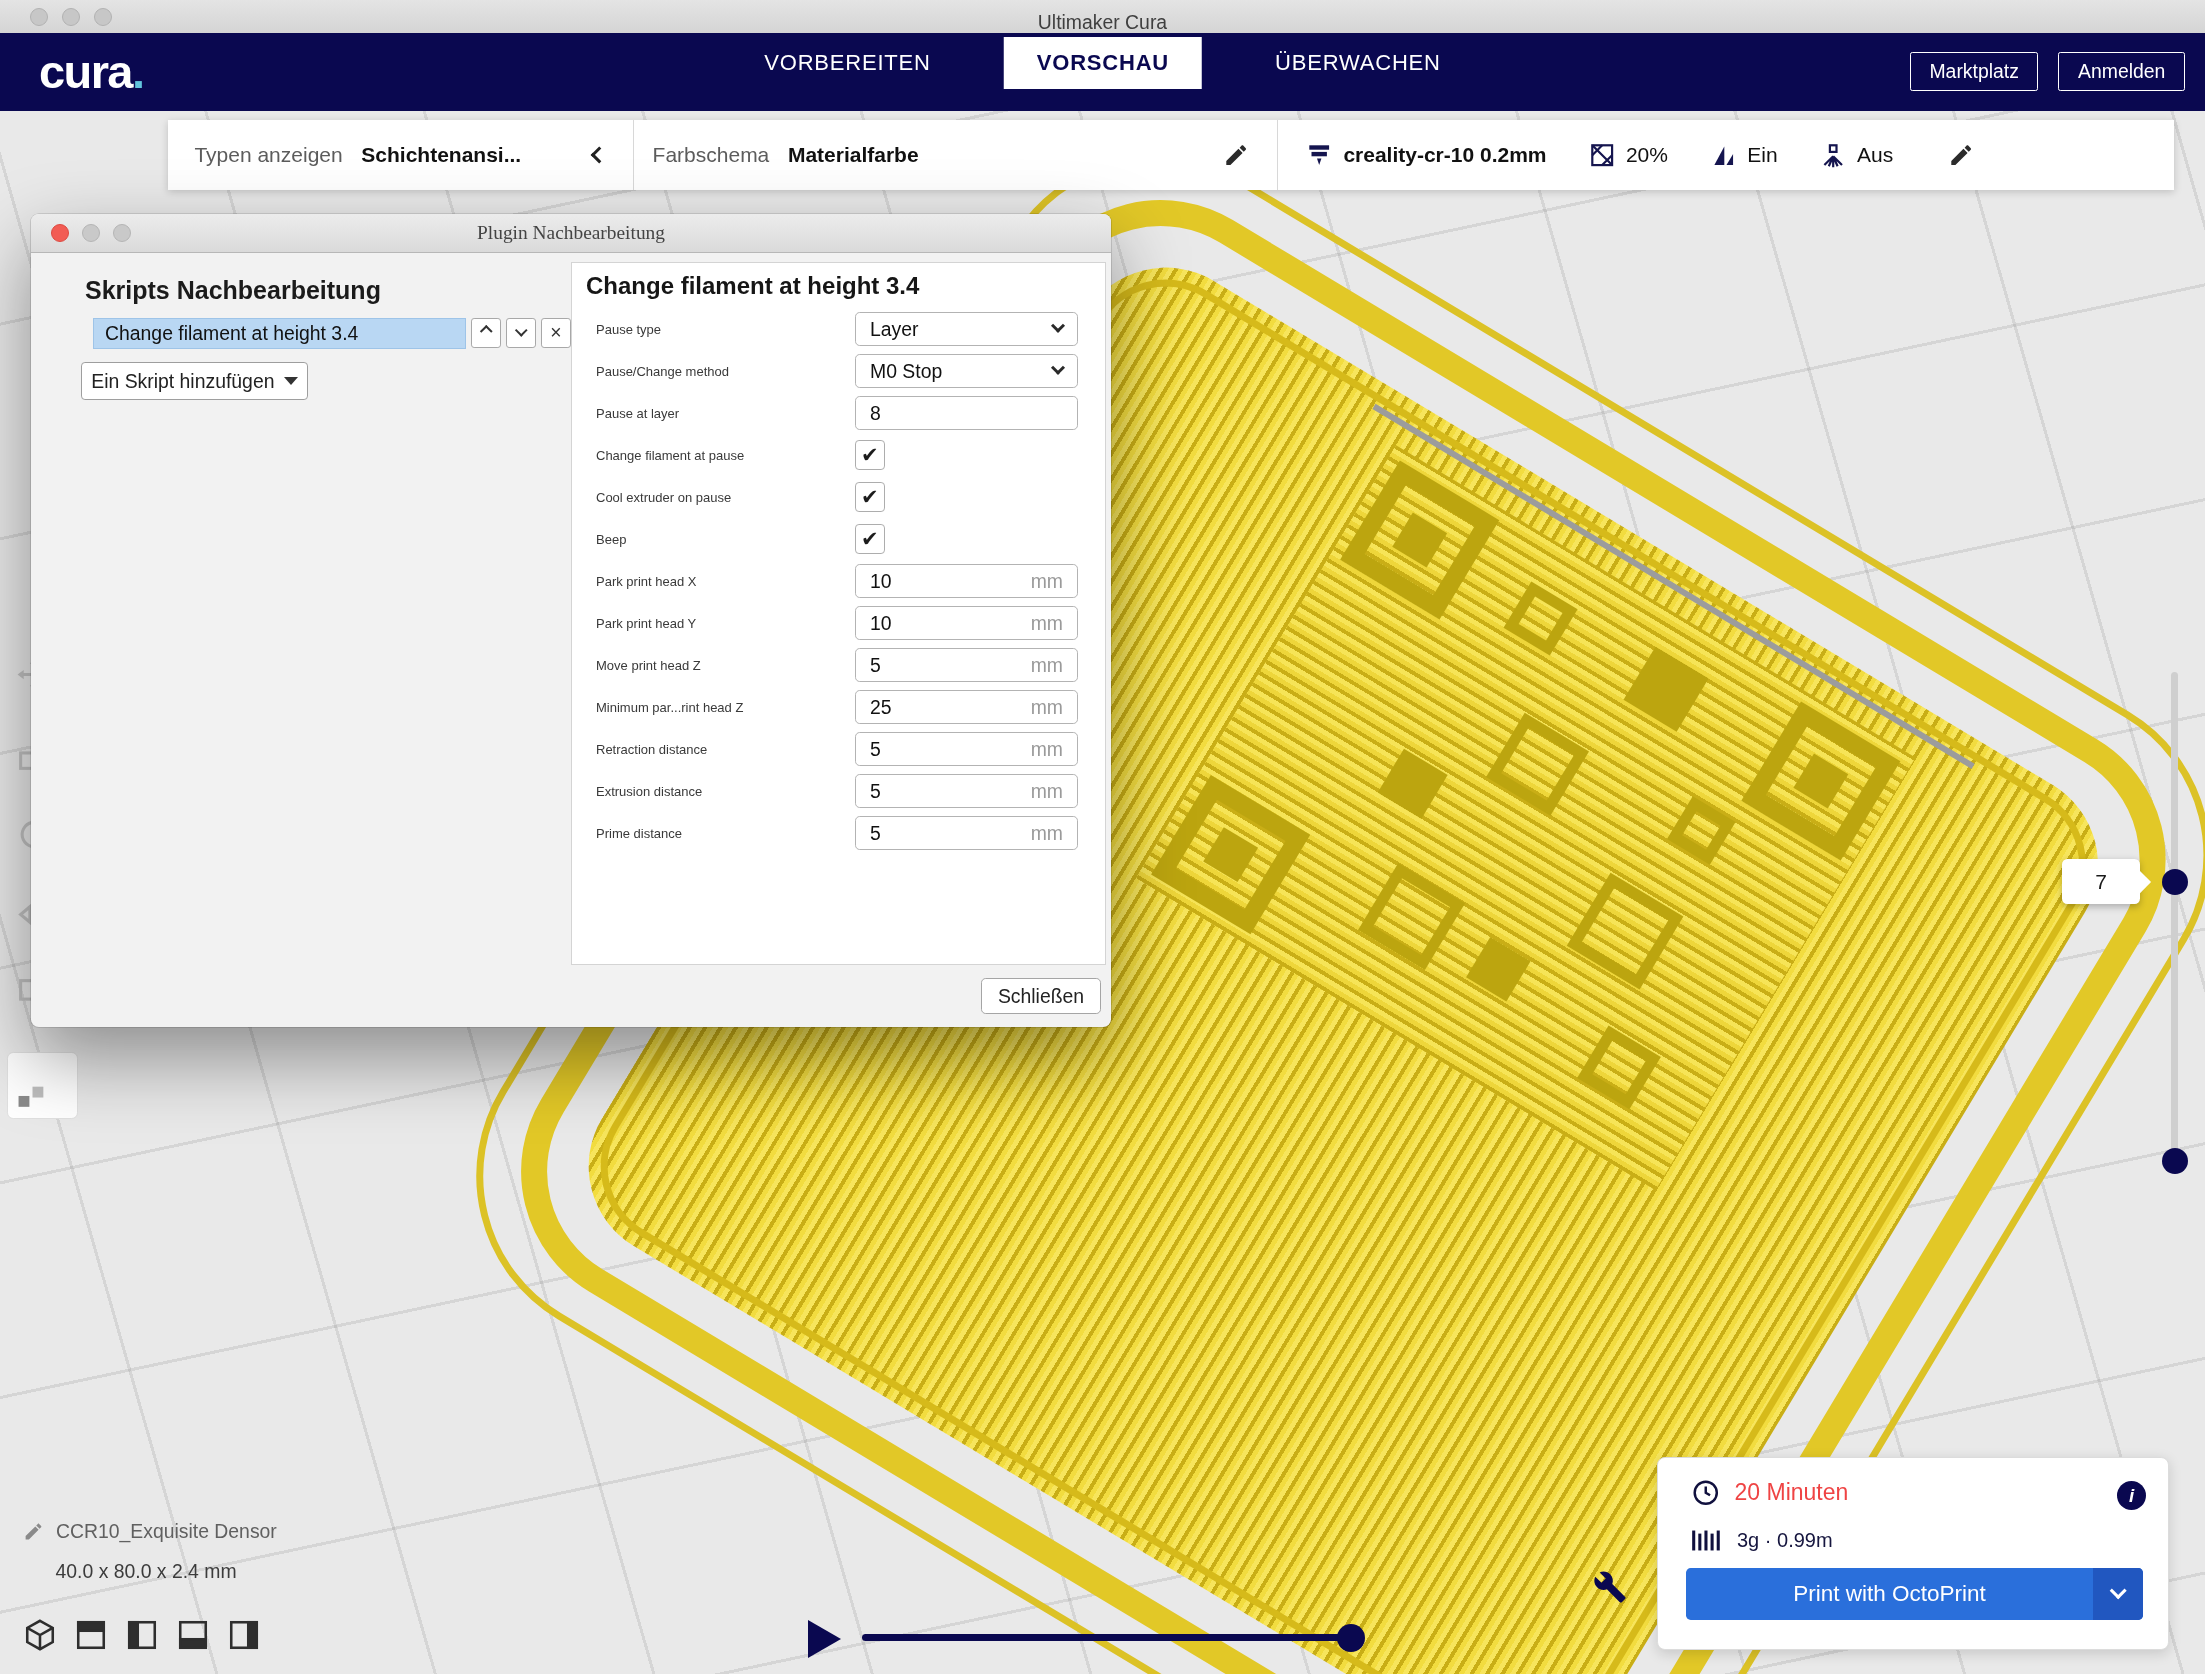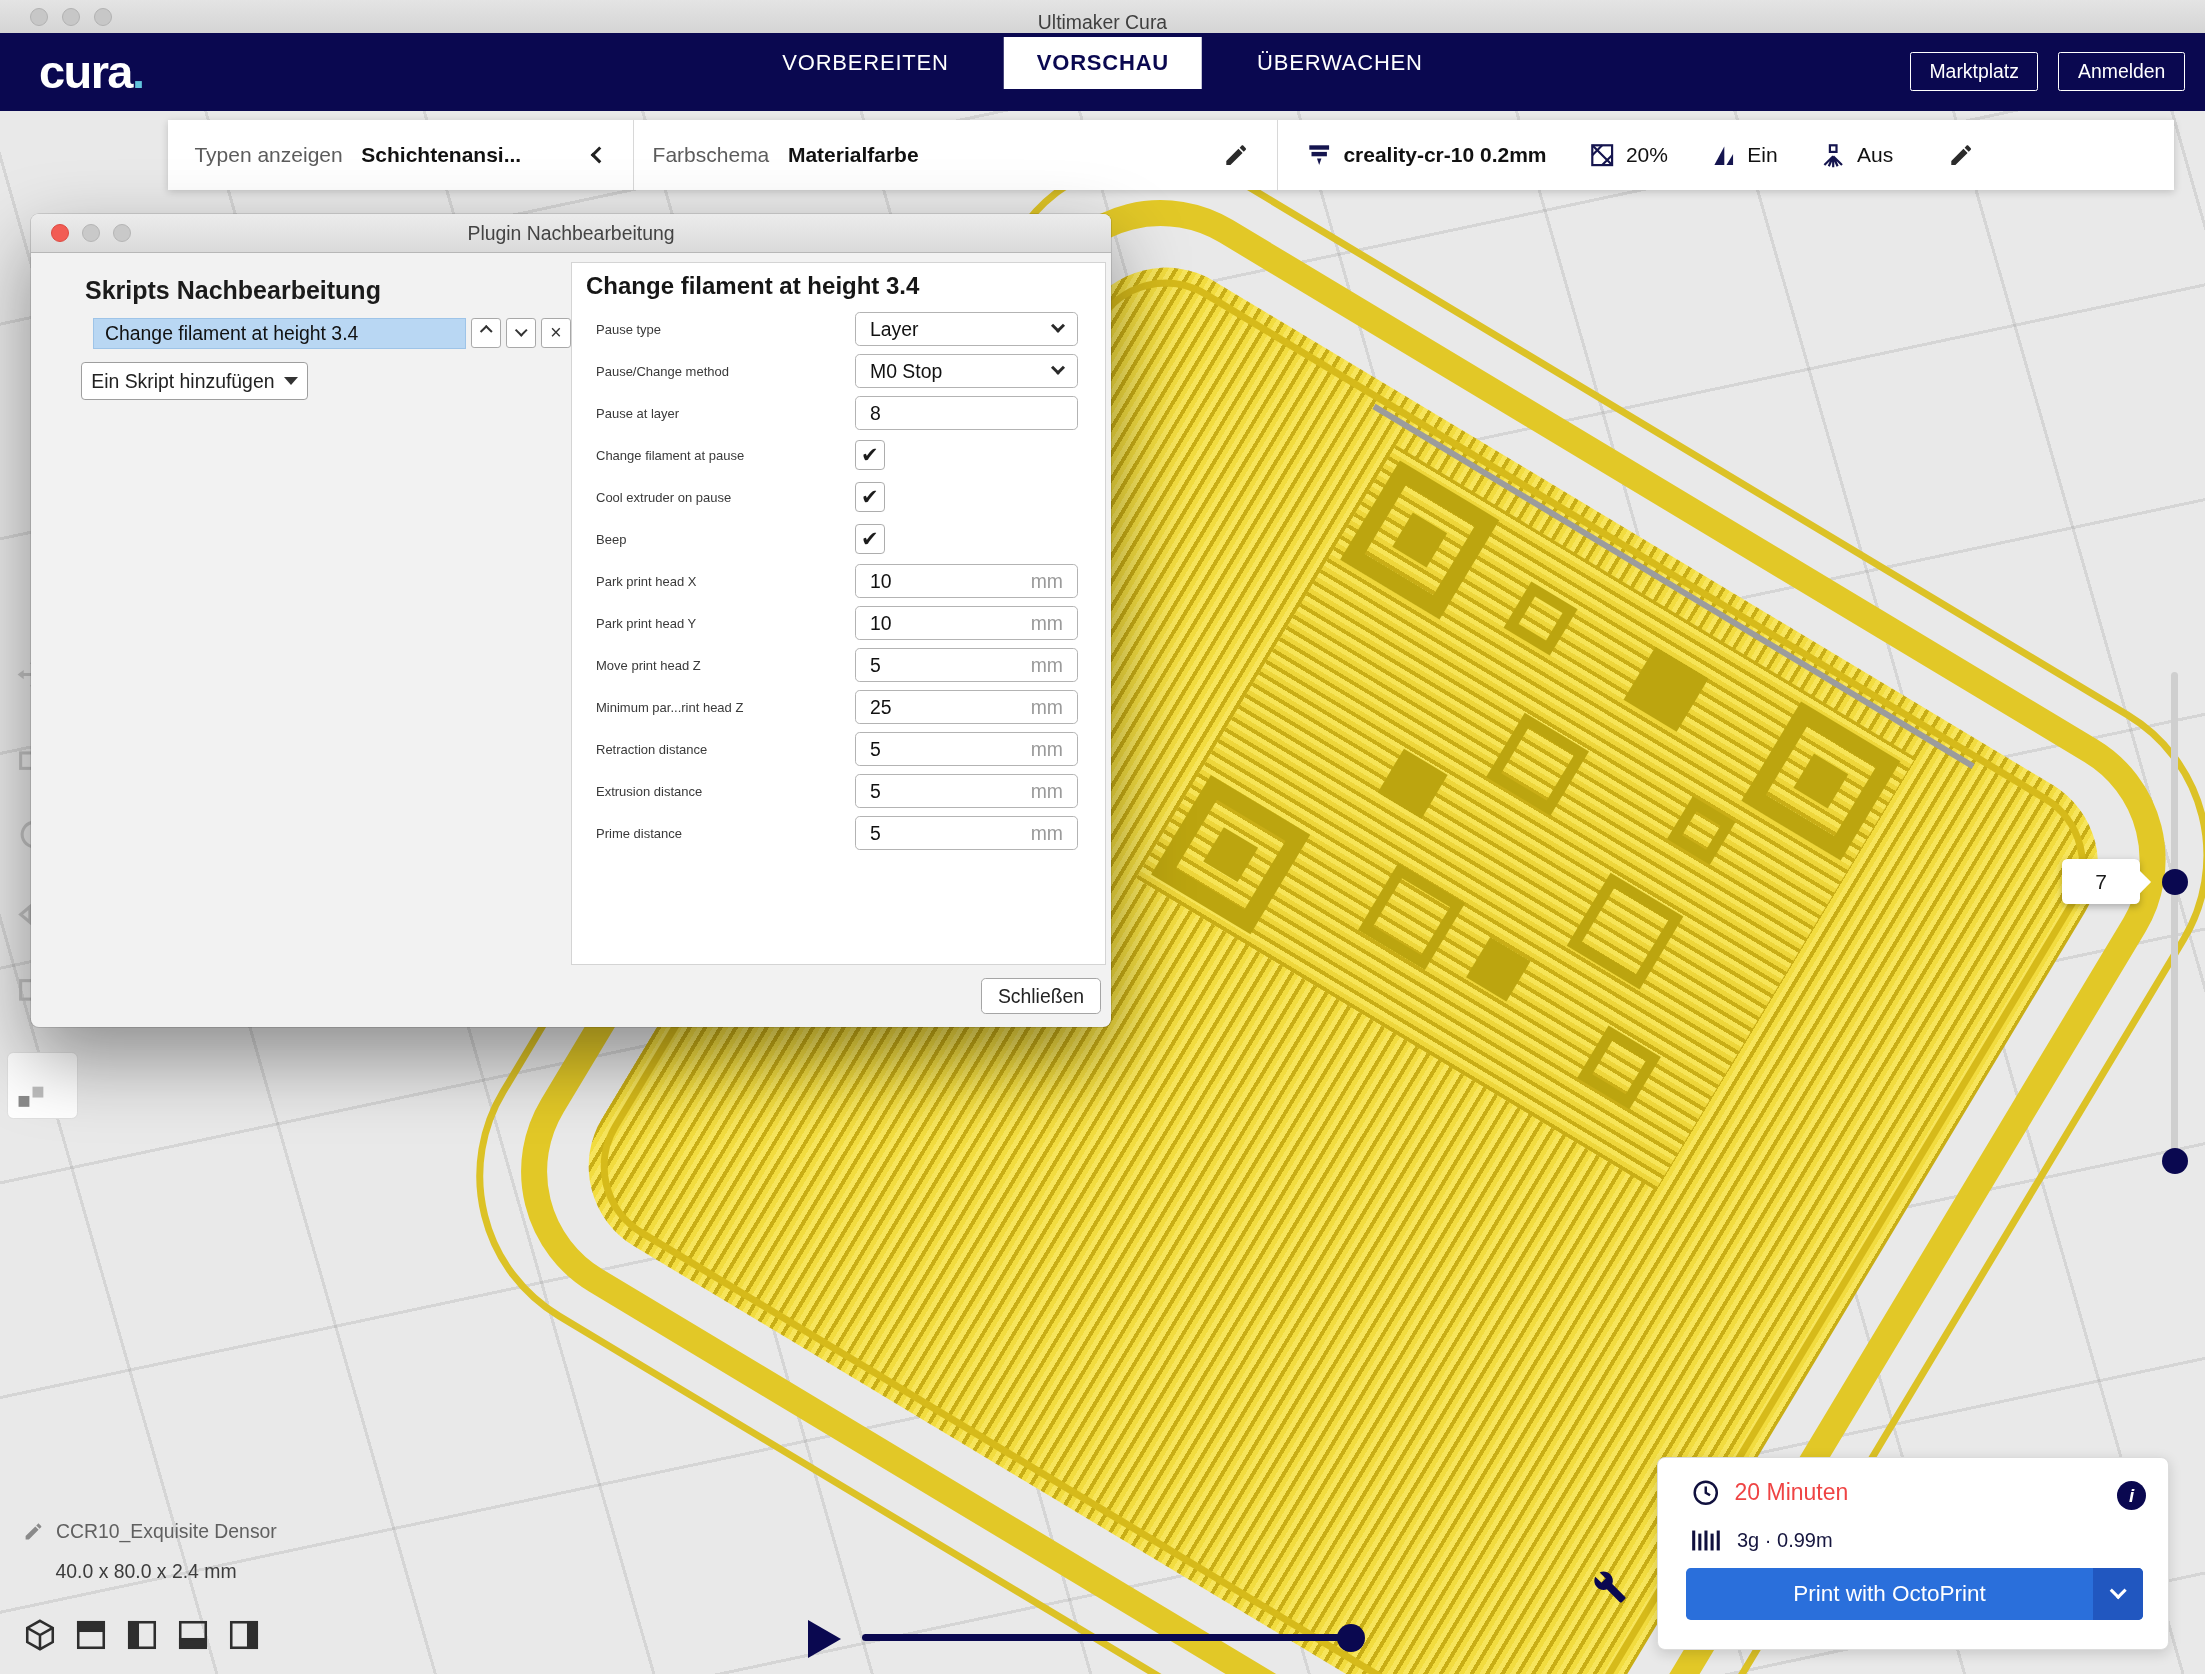--- a/index.html
+++ b/index.html
@@ -11,21 +11,21 @@
     background:linear-gradient(#e4e4e4,#cfcfcf); border-bottom:0.8px solid #aaa;
     display:flex; align-items:center; justify-content:center; font-size:19.4px; color:#3f3f3f; z-index:20; }
   .tl-group { position:absolute; left:29.5px; top:7.8px; display:flex; gap:14px; }
   .tl { width:18px; height:18px; border-radius:50%; background:#c7c7c7; border:0.8px solid #b2b2b2; }
 
   
   .header { position:absolute; top:33px; left:0; width:2205px; height:78px; background:var(--navy); z-index:20; }
   .logo { position:absolute; left:39px; top:11px; font-size:47px; font-weight:bold; color:#fff; letter-spacing:-1.6px; }
   .logo .dot { color:#62c4dd; }
   .tabs { position:absolute; left:50%; top:0; height:60px; transform:translateX(-50%);
-    display:flex; align-items:center; gap:22px; }
+    display:flex; align-items:center; gap:40px; }
   .tab { color:#fff; font-size:22px; font-weight:500; letter-spacing:0.8px; height:52px;
     display:flex; align-items:center; padding:0 33px; cursor:default; }
   .tab.active { background:#fff; color:var(--navy); font-weight:bold; }
   .header-actions { position:absolute; right:20px; top:19.4px; display:flex; gap:20px; }
   .outline-btn { border:0.8px solid #fff; color:#fff; font-size:19.4px; padding:7px 18.6px; border-radius:2.3px; background:transparent; }
 
   
   .stagebar { position:absolute; left:168px; top:120px; width:2006px; height:70px; background:#fff;
     box-shadow:0 2.3px 7.8px rgba(0,0,0,.18); display:flex; align-items:stretch; z-index:6; }
   .seg { display:flex; align-items:center; }
@@ -112,21 +112,21 @@
   .print-chev { width:50px; background:var(--blue-dark); display:flex; align-items:center; justify-content:center; }
   .chev-down { width:12.4px; height:12.4px; border-right:3.1px solid #fff; border-bottom:3.1px solid #fff;
     transform:rotate(45deg) translate(-2.3px,-2.3px); }
   .wrench { position:absolute; left:1593px; top:1570px; width:34px; height:34px; z-index:5; }
 
   
   .dialog { position:absolute; left:31px; top:214px; width:1080px; height:813px; background:#f2f2f2;
     border-radius:7.8px; box-shadow:0 31px 78px rgba(0,0,0,.4), 0 0 0 0.8px rgba(0,0,0,.15); z-index:10; }
   .dlg-title { height:39px; background:linear-gradient(#ececec,#dadada); border-bottom:0.8px solid #b7b7b7;
     border-radius:7.8px 7.8px 0 0; display:flex; align-items:center; justify-content:center;
-    font-size:19.4px; color:#444; position:relative; }
+    font-size:19.4px; color:#444; position:relative;font-family:Liberation Serif, serif; }
   .dlg-lights { position:absolute; left:20px; top:10px; display:flex; gap:13.2px; }
   .dl { width:18px; height:18px; border-radius:50%; }
   .dl.red { background:#f25c54; border:0.8px solid #dd4a41; }
   .dl.grey { background:#c9c9c9; border:0.8px solid #b5b5b5; }
   .scripts-h { position:absolute; left:54px; top:62px; font-size:25px; font-weight:bold; color:#1b1b1b; }
   .script-row { position:absolute; left:62px; top:104px; display:flex; gap:5.4px; }
   .script-sel { width:373px; height:31px; background:#b9d7f3; border:0.8px solid #9ec4e8;
     display:flex; align-items:center; padding-left:11px; font-size:19.4px; color:#111; }
   .sq-btn { width:29.5px; height:29.5px; background:#fff; border:0.8px solid #a8a8a8; border-radius:3.1px;
     display:flex; align-items:center; justify-content:center; font-size:19.4px; color:#333; }

